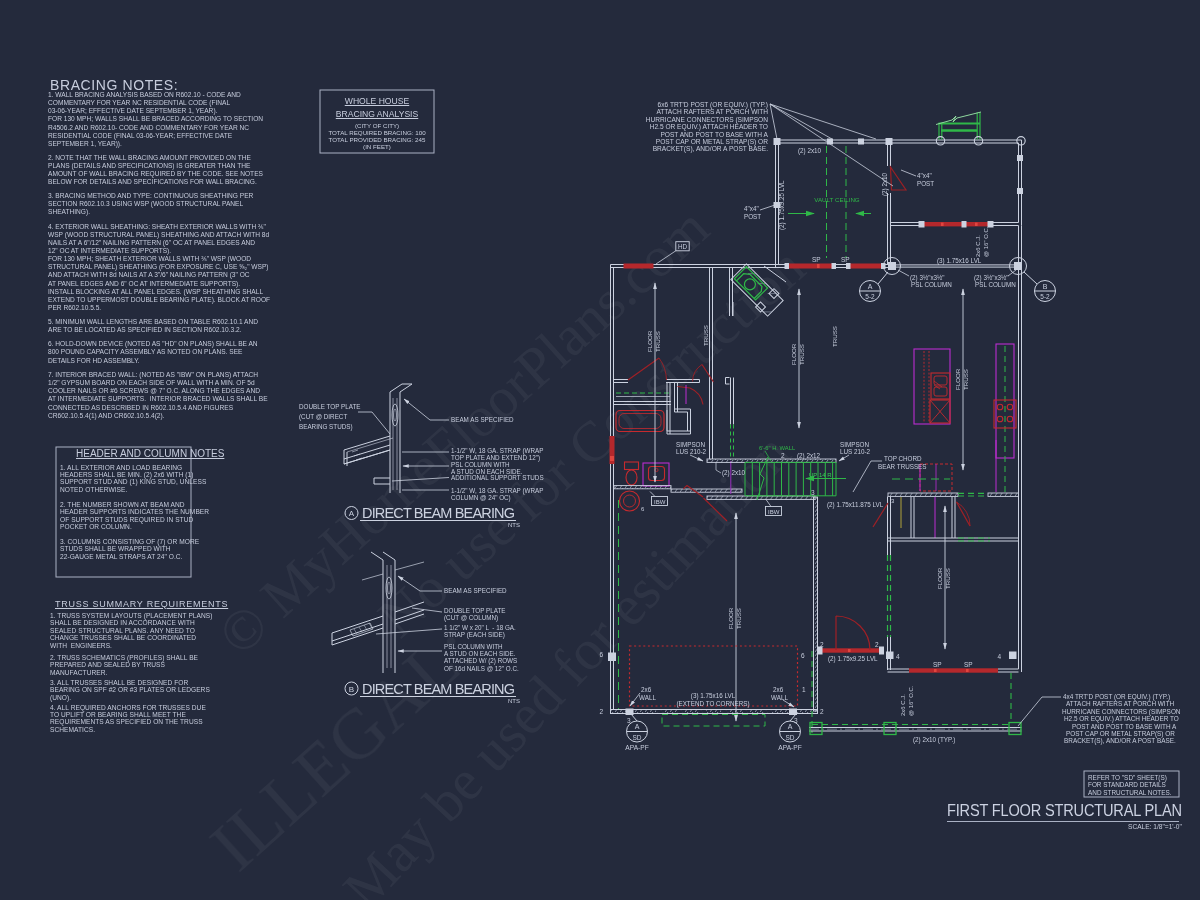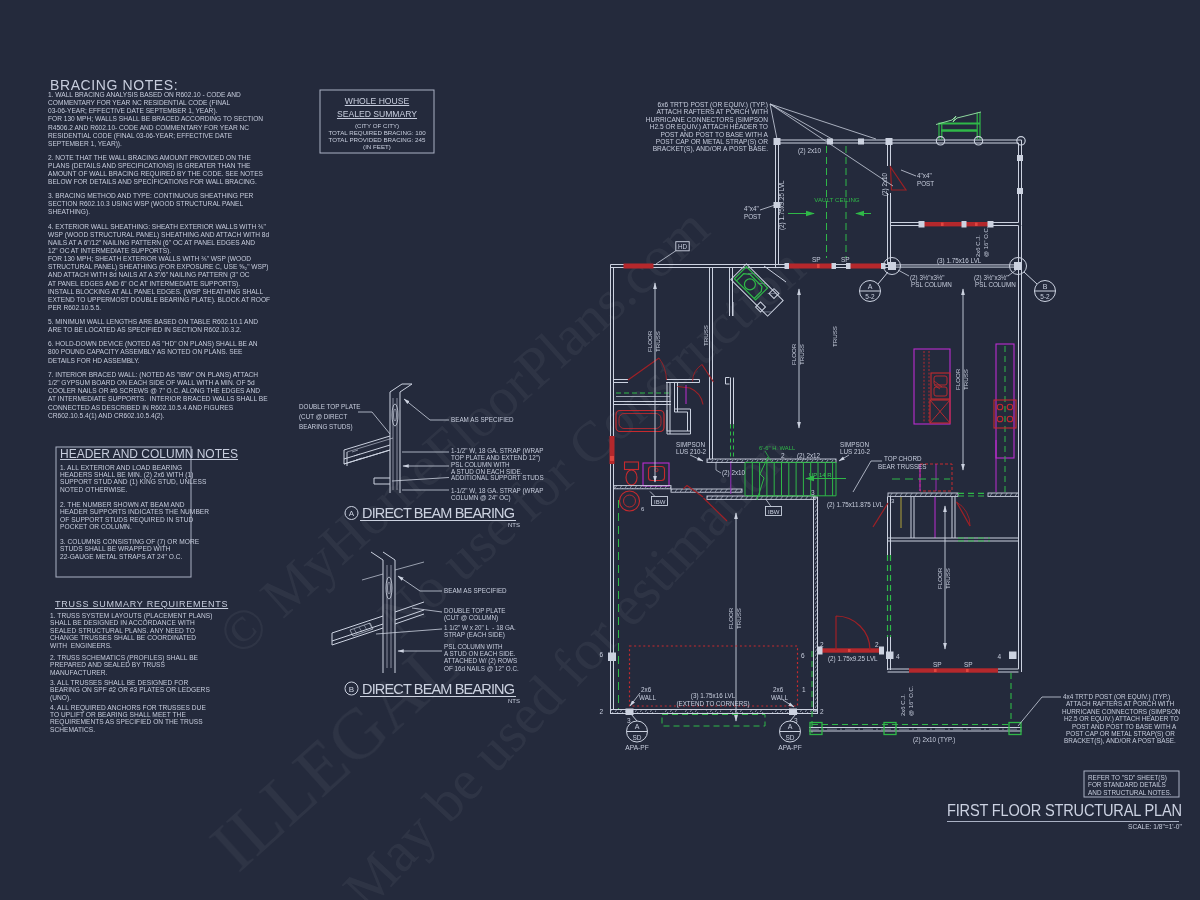--- a/index.html
+++ b/index.html
@@ -63,30 +63,30 @@
 1/2" GYPSUM BOARD ON EACH SIDE OF WALL WITH A MIN. OF 5d
 COOLER NAILS OR #6 SCREWS @ 7" O.C. ALONG THE EDGES AND
 AT INTERMEDIATE SUPPORTS.  INTERIOR BRACED WALLS SHALL BE
 CONNECTED AS DESCRIBED IN R602.10.5.4 AND FIGURES
 CR602.10.5.4(1) AND CR602.10.5.4(2).</div>
 
 <svg width="1200" height="900">
       <rect x="320" y="90" width="114" height="63" fill="none" stroke="#aab1c4" stroke-width="1"></rect>
     </svg>
 <div class="lbl" style="left:320px;top:95px;width:114px;text-align:center;font-size:8.6px;line-height:13px;"><span style="text-decoration:underline;text-align:right;">WHOLE HOUSE</span>
-<span style="text-decoration:underline;">SEALED SUMMARY</span></div>
+<span style="text-decoration:underline;">BRACING ANALYSIS</span></div>
 <div class="lbl" style="left:320px;top:121.5px;width:114px;text-align:center;font-size:6.2px;line-height:7px;">(CITY OF CITY)
 TOTAL REQUIRED BRACING: 100
 TOTAL PROVIDED BRACING: 245
 (IN FEET)</div>
 
 <svg width="1200" height="900">
       <rect x="56" y="447" width="135" height="130" fill="none" stroke="#aab1c4" stroke-width="1"></rect>
     </svg>
-<div class="lbl" style="left:60px;top:450.5px;font-size:12px;"><span style="text-decoration:underline;">HEADER AND COLUMN NOTES</span></div>
+<div class="lbl" style="left:76px;top:450.5px;font-size:10px;"><span style="text-decoration:underline;">HEADER AND COLUMN NOTES</span></div>
 <div class="note2" style="left:60px;top:463.5px;">1. ALL EXTERIOR AND LOAD BEARING
 HEADERS SHALL BE MIN. (2) 2x6 WITH (1)
 SUPPORT STUD AND (1) KING STUD, UNLESS
 NOTED OTHERWISE.
 
 2. THE NUMBER SHOWN AT BEAM AND
 HEADER SUPPORTS INDICATES THE NUMBER
 OF SUPPORT STUDS REQUIRED IN STUD
 POCKET OR COLUMN.
 

